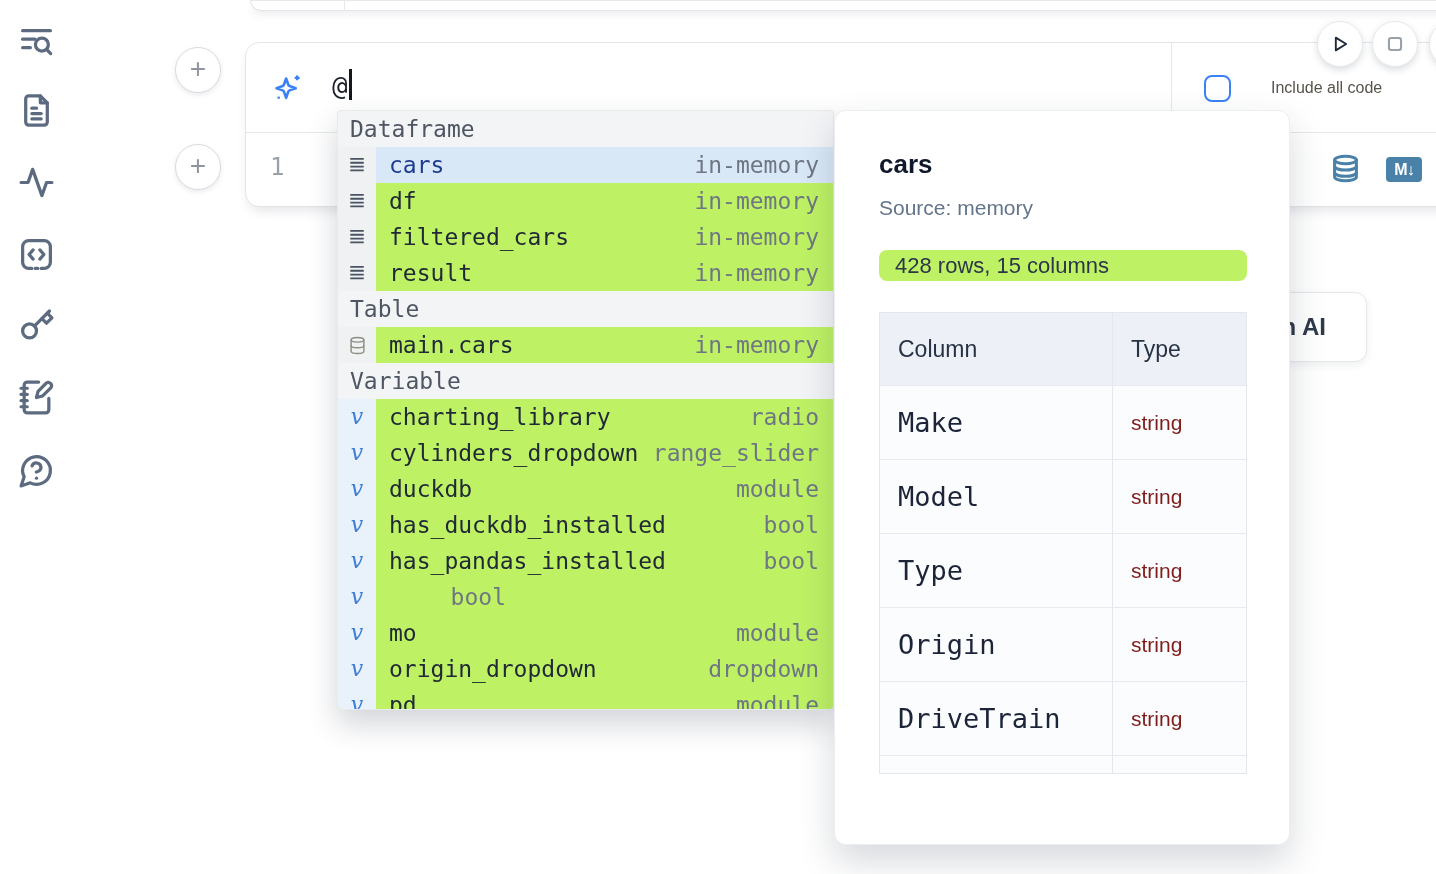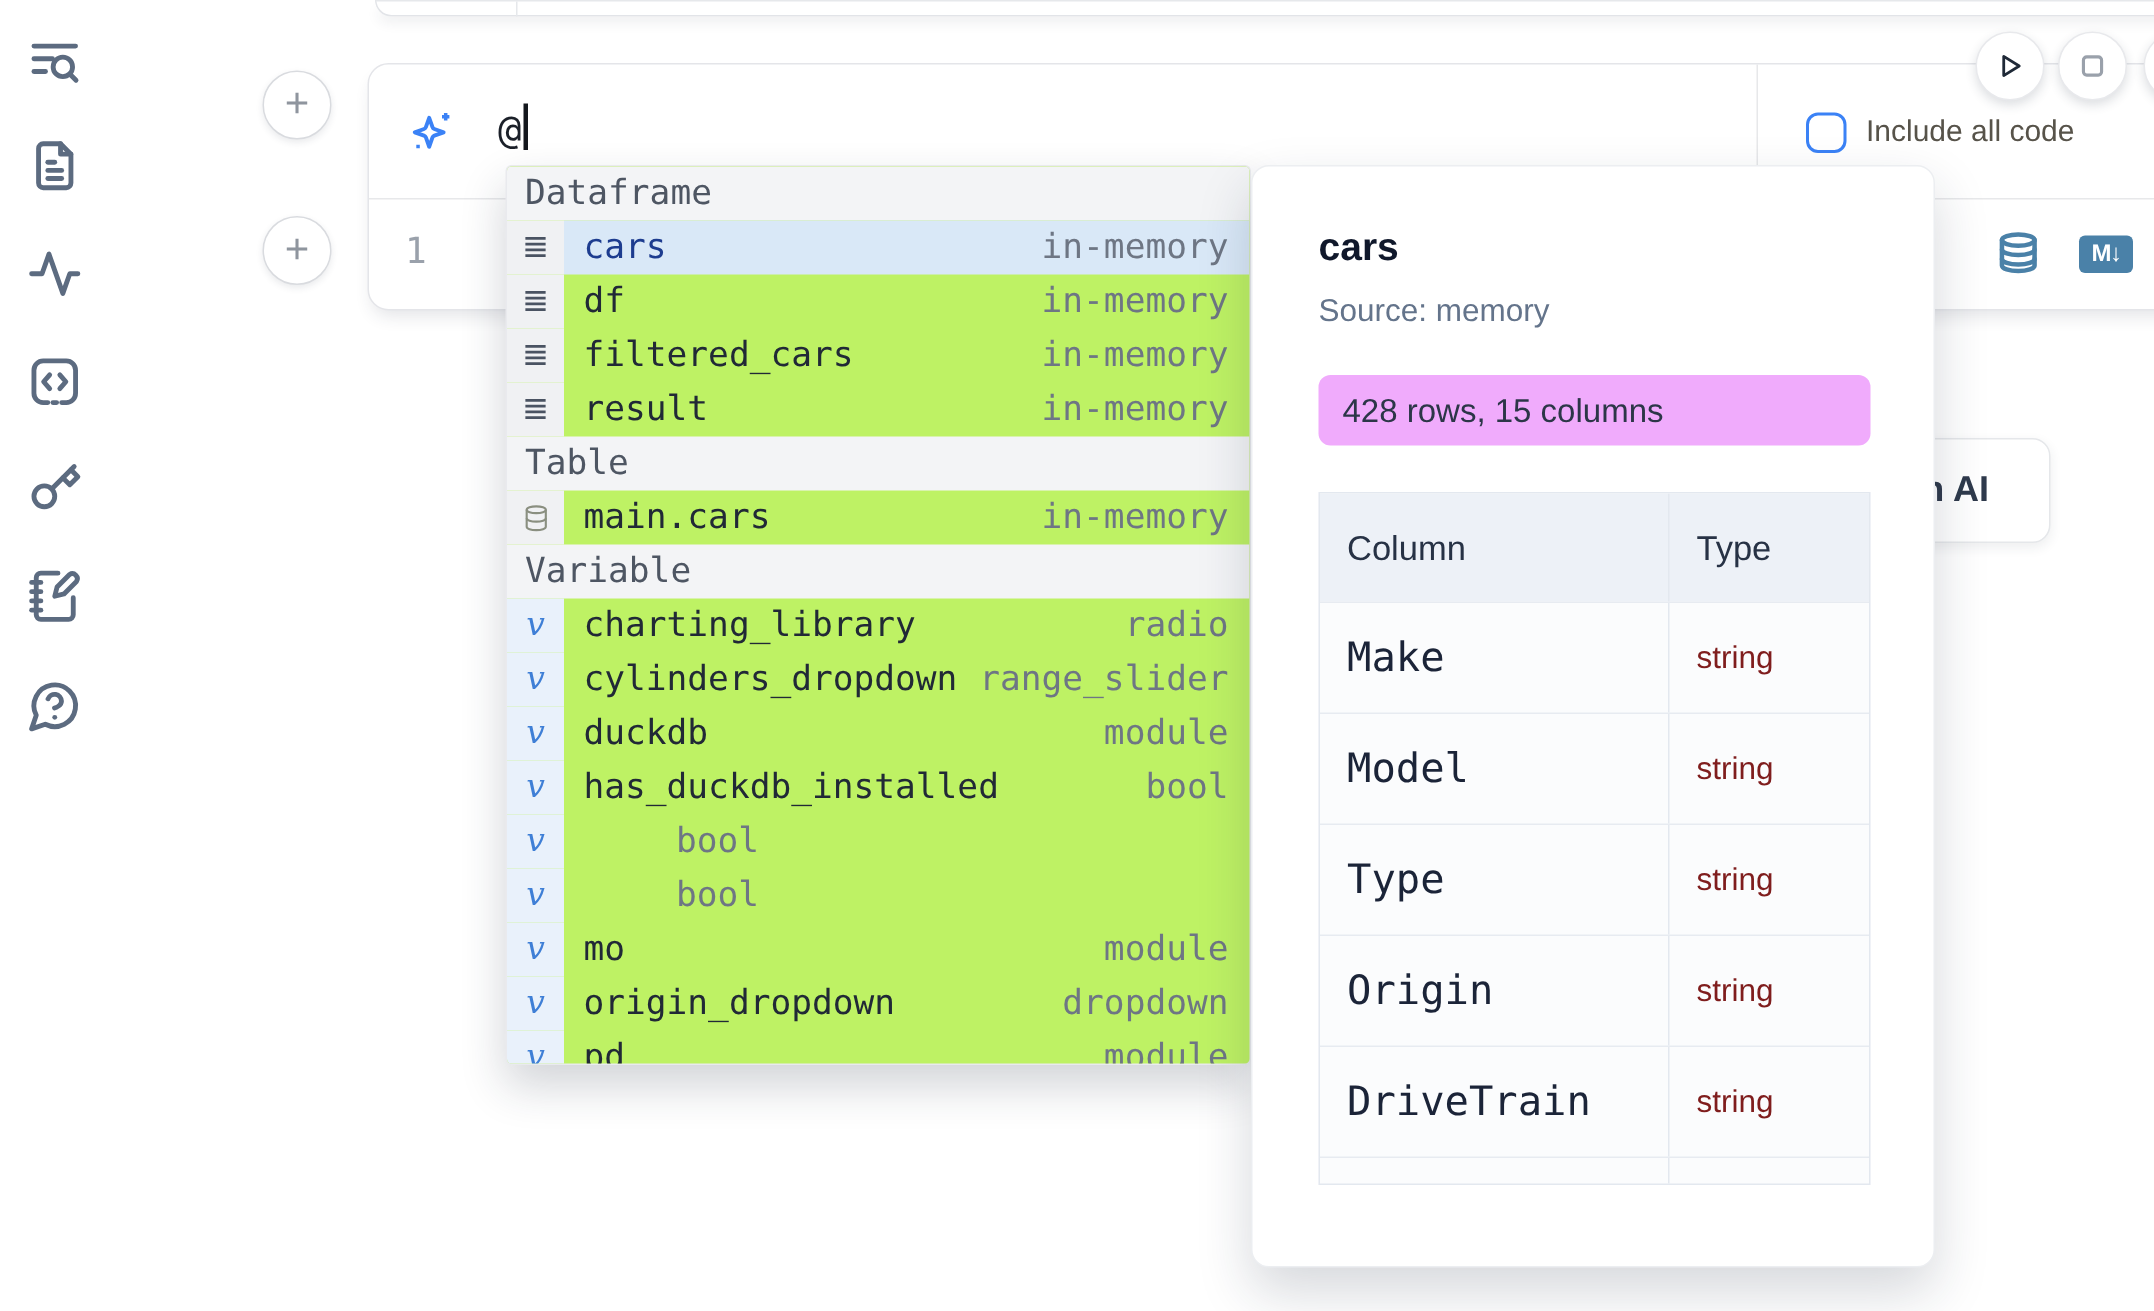--- a/index.html
+++ b/index.html
@@ -35,21 +35,21 @@
     background:#fff; border:1px solid #e4e5e9; border-radius:14px;
     box-shadow:0 7px 12px -4px rgba(40,50,70,.14); z-index:1;
   }
   .ai-row { position:relative; height:90px; border-bottom:1px solid #e7e8ea; }
   .sparkle { position:absolute; left:25px; top:28px; width:33px; height:33px; }
   .prompt { position:absolute; left:86px; top:26px; font-size:26px; color:#1b2029; }
   .caret { display:inline-block; width:3px; height:31px; background:#14171d; vertical-align:-5px; margin-left:1px; }
   .ai-divider { position:absolute; left:925px; top:0; height:89px; width:1px; background:#e7e8ea; }
   .include-zone { position:absolute; left:958px; top:0; height:90px; display:flex; align-items:center; gap:13px; }
   .checkbox { width:27px; height:27px; border:2.5px solid #3b82f6; border-radius:8px; background:#fff; cursor:pointer; }
-  .include-label { font-size:20px; color:#57534a; }
+  .include-label { font-size:16px; color:#57534a;margin-left:27px; }
   .code-row { position:relative; height:73px; }
   .line-no { position:absolute; left:24px; top:20px; font-size:24px; color:#9aa1ab; }
   .cell-toolbar { position:absolute; right:42px; top:0; height:73px; display:flex; align-items:center; gap:26px; }
   .db-tool { width:29px; height:31px; color:#4a81a8; cursor:pointer; }
   .md-badge {
     width:36px; height:25px; background:#4a81a8; border-radius:4px; color:#fff;
     font-size:16px; font-weight:bold; display:flex; align-items:center; justify-content:center; cursor:pointer;
     letter-spacing:-1px;
   }
 
@@ -90,21 +90,21 @@
 
   
   .preview-card {
     position:absolute; left:834px; top:110px; width:456px; height:735px;
     background:#fff; border:1px solid #eceef1; border-radius:12px;
     box-shadow:0 16px 36px rgba(30,40,60,.18); z-index:6; padding:38px 44px;
   }
   .preview-title { font-size:26px; font-weight:bold; color:#10182b; }
   .preview-source { margin-top:16px; font-size:21px; color:#64748b; }
   .preview-shape {
-    margin-top:30px; width:368px; height:47px; background:#f0abfc; border-radius:8px;
+    margin-top:30px; width:368px; height:31px; background:#bef264; border-radius:8px;
     font-size:22px; color:#2c3648; display:flex; align-items:center; padding-left:16px;text-align:right;
   }
   .preview-table {
     margin-top:31px; width:368px; height:462px; overflow:hidden;
     border:1px solid #e3e8ef; background:#fbfcfd;
   }
   .pt-row { display:flex; border-top:1px solid #e7ebf1; }
   .pt-row:first-child { border-top:none; }
   .pt-head { height:72px; background:#edf1f7; }
   .pt-body { height:74px; }
@@ -324,20 +324,21 @@
         <div class="ac-content">
           <span class="ac-name">has_duckdb_installed</span>
           <span class="ac-type">bool</span>
         </div>
       </div>
       <div class="ac-row variable">
         <div class="ac-gutter">
           <i class="var-glyph">v</i>
         </div>
         <div class="ac-content">
+          <span class="ac-name">has_pandas_installed</span>
           <span class="ac-type">bool</span>
         </div>
       </div>
       <div class="ac-row variable">
         <div class="ac-gutter">
           <i class="var-glyph">v</i>
         </div>
         <div class="ac-content">
           <span class="ac-type">bool</span>
         </div>

